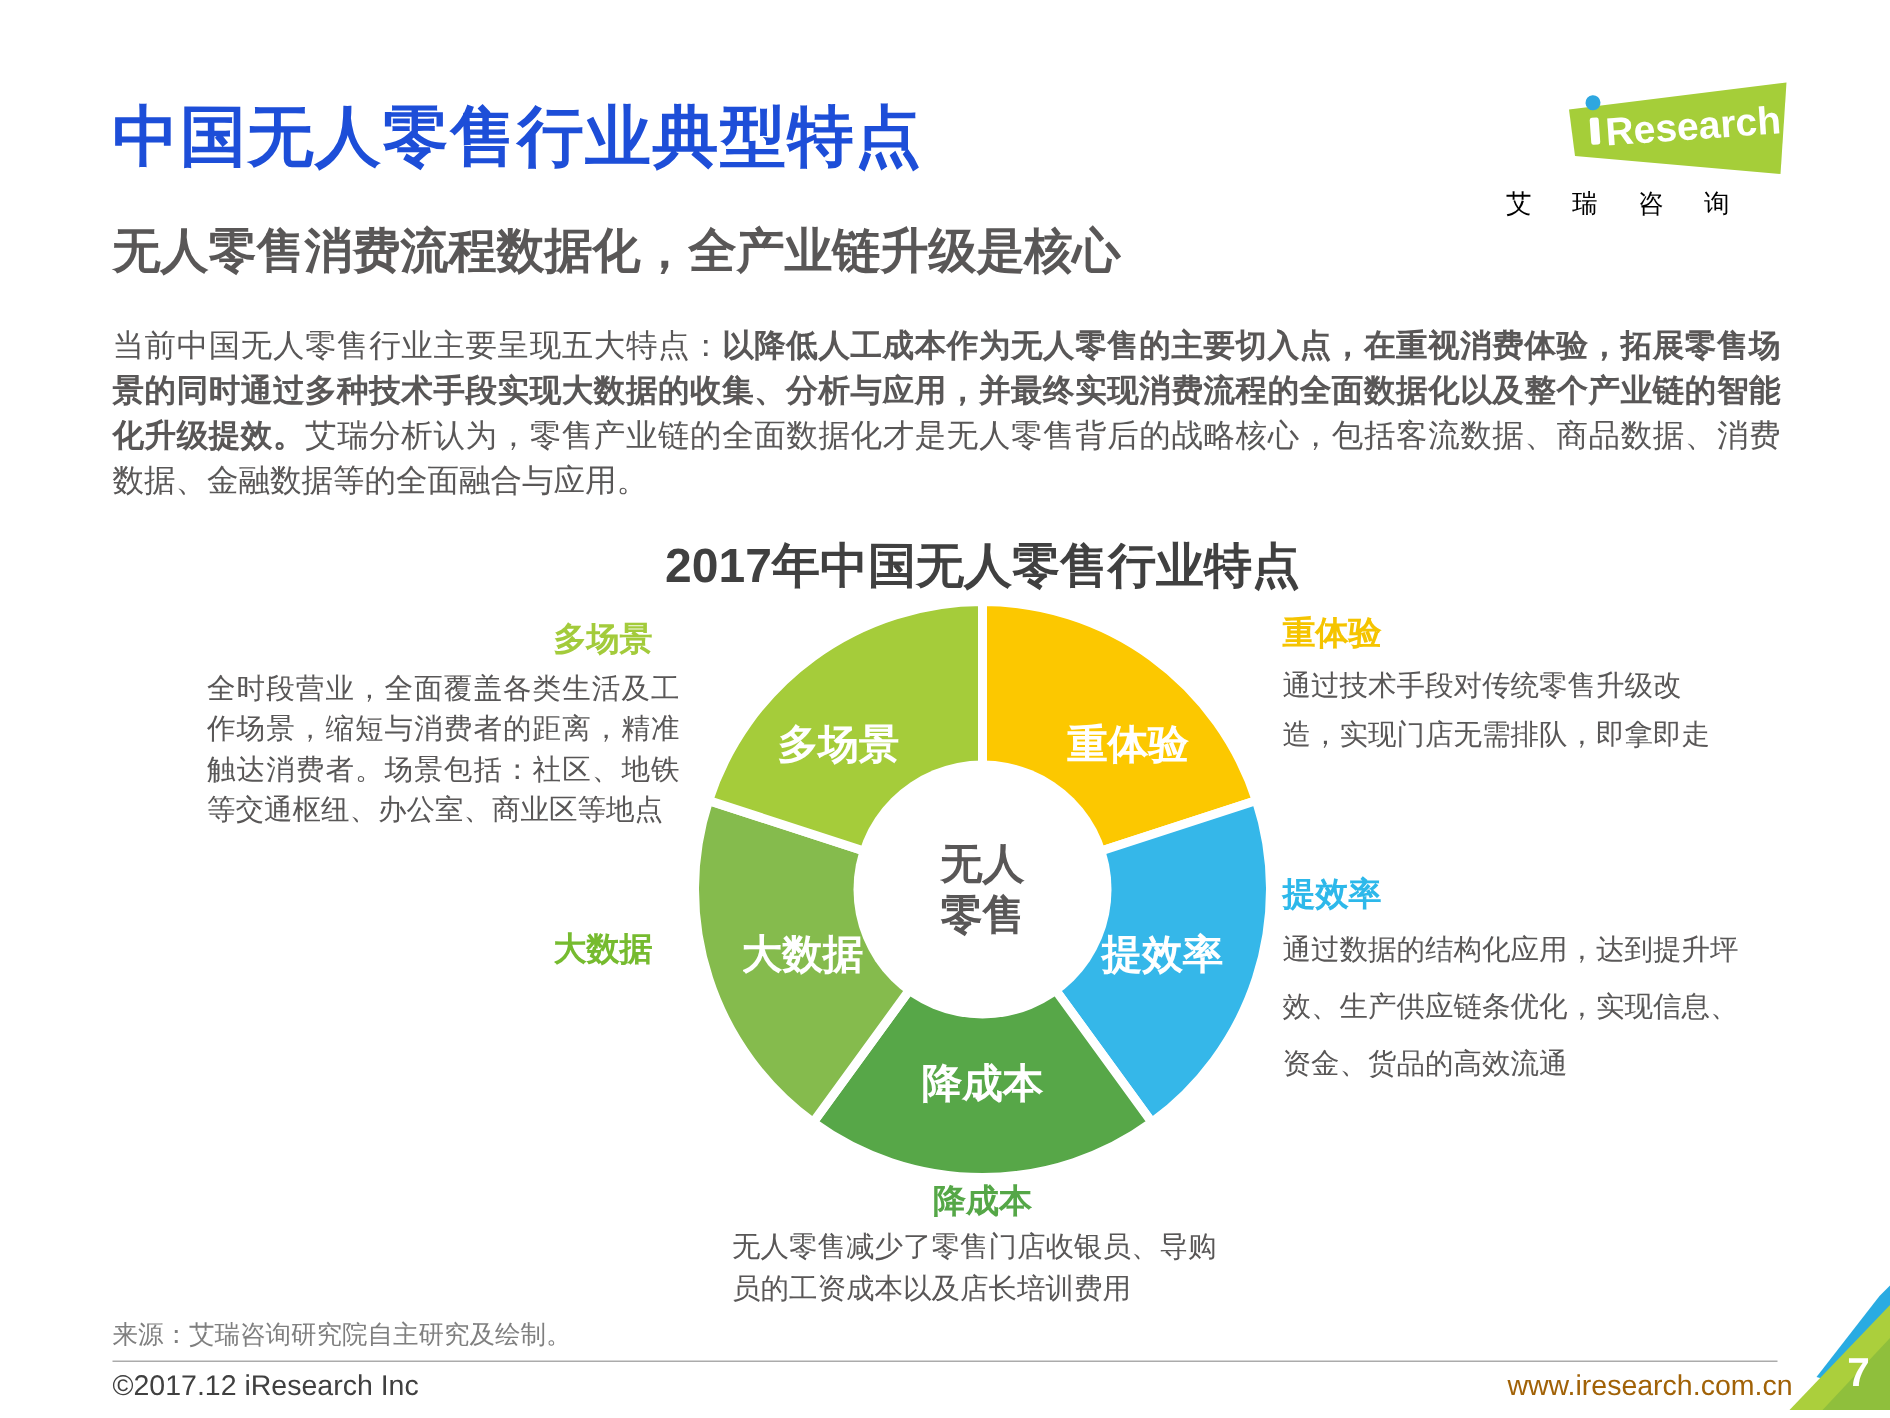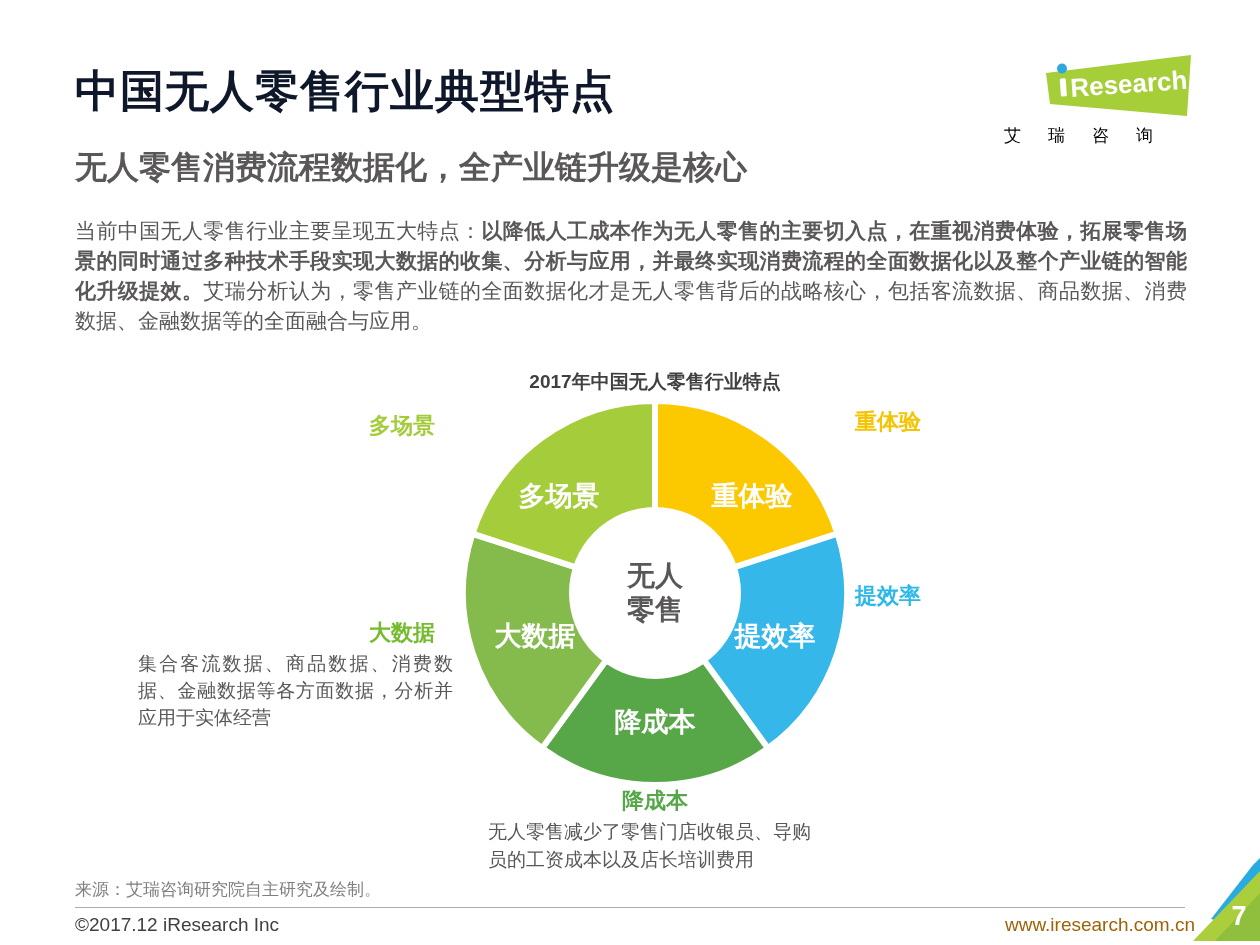--- a/index.html
+++ b/index.html
@@ -1,25 +1,25 @@
 <!DOCTYPE html>
 <html><head>
 <meta charset="utf-8">
 <style>
   html,body{margin:0;padding:0;background:#fff;}
   .page{
     position:relative;width:1260px;height:945px;background:#fff;overflow:hidden;
     font-family:"Liberation Sans","DejaVu Sans",sans-serif;color:#595757;
   }
   .abs{position:absolute;}
-  .page-title{left:75px;top:62px;font-size:44px;font-weight:bold;color:#0f172a;letter-spacing:1px;text-align:right;}
+  .page-title{left:75px;top:62px;font-size:44px;font-weight:bold;color:#1d4ed8;letter-spacing:1px;text-align:right;}
   .page-subtitle{left:75px;top:146px;font-size:32px;font-weight:bold;color:#595757;}
   .intro{left:75px;top:216px;width:1112px;font-size:21px;line-height:30px;color:#595757;text-align:justify;}
   .intro b{font-weight:bold;}
-  .chart-title{left:430px;top:356px;width:450px;text-align:center;font-size:19px;font-weight:bold;color:#404040;margin-top:13px;}
+  .chart-title{left:430px;top:356px;width:450px;text-align:center;font-size:32px;font-weight:bold;color:#404040;}
   .donut{left:459px;top:397px;}
   .seg-label{font-size:27px;font-weight:bold;fill:#ffffff;text-anchor:middle;}
   .center-label{font-size:28px;font-weight:bold;fill:#595757;text-anchor:middle;}
   .ann-head{font-size:22px;font-weight:bold;}
   .ann-text{font-size:19px;color:#595757;text-align:justify;}
   .c-duo{color:#a3cb3b;}  .c-da{color:#76bb2f;}  .c-zhong{color:#f5c400;}
   .c-ti{color:#2db8ea;}   .c-jiang{color:#55a747;}
   .head-duo{left:135px;top:411px;width:300px;text-align:right;}
   .text-duo{left:138px;top:446px;width:315px;line-height:27px;}
   .head-da{left:135px;top:618px;width:300px;text-align:right;}
@@ -74,27 +74,29 @@
       <text class="seg-label" x="316" y="248">提效率</text>
       <text class="seg-label" x="196" y="334">降成本</text>
       <text class="seg-label" x="76" y="248">大数据</text>
       <text class="seg-label" x="100" y="108">多场景</text>
       <text class="center-label" x="196" y="188">无人</text>
       <text class="center-label" x="196" y="222">零售</text>
     </svg>
   </div>
 
   <div class="abs ann-head c-duo head-duo">多场景</div>
+  <div class="abs ann-text text-duo">全时段营业，全面覆盖各类生活及工作场景，缩短与消费者的距离，精准触达消费者。场景包括：社区、地铁等交通枢纽、办公室、商业区等地点</div>
 
   <div class="abs ann-head c-da head-da">大数据</div>
-  <div class="abs ann-text text-da">集合客流数据、商品数据、消费数据、金融数据等各方面数据，分析并应用于实体经营</div>
 
   <div class="abs ann-head c-zhong head-zhong">重体验</div>
+  <div class="abs ann-text text-zhong">通过技术手段对传统零售升级改造，实现门店无需排队，即拿即走</div>
 
   <div class="abs ann-head c-ti head-ti">提效率</div>
+  <div class="abs ann-text text-ti">通过数据的结构化应用，达到提升坪效、生产供应链条优化，实现信息、资金、货品的高效流通</div>
 
   <div class="abs ann-head c-jiang head-jiang">降成本</div>
   <div class="abs source">来源：艾瑞咨询研究院自主研究及绘制。</div>
 
   <div class="abs ann-text text-jiang">无人零售减少了零售门店收银员、导购员的工资成本以及店长培训费用</div>
   <div class="abs rule"></div>
   <div class="abs copyright">©2017.12 iResearch Inc</div>
   <div class="abs website">www.iresearch.com.cn</div>
 
   <div class="abs corner">

